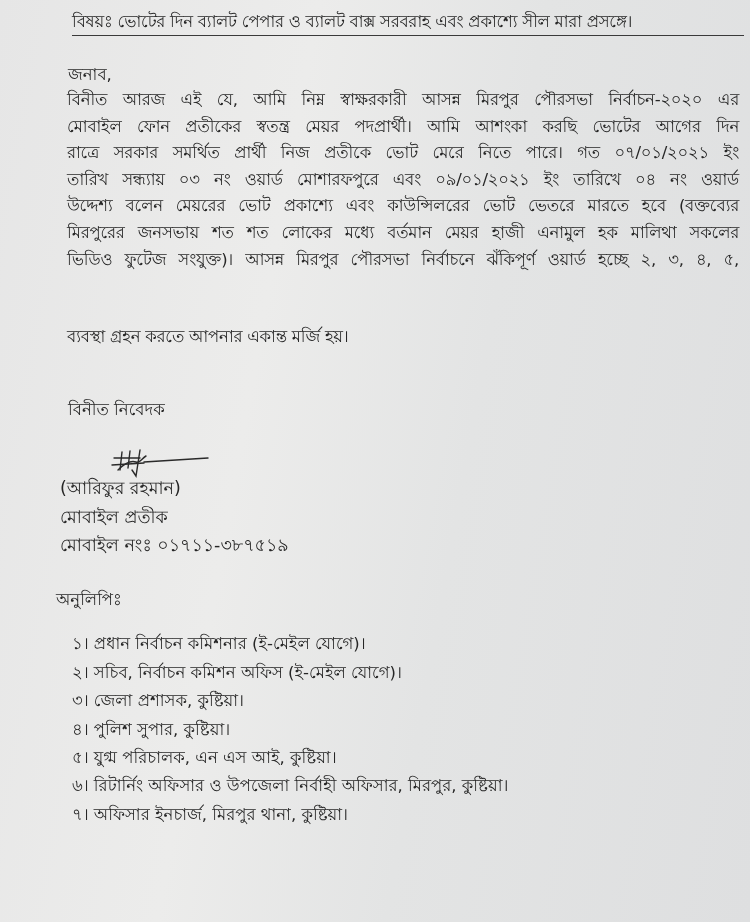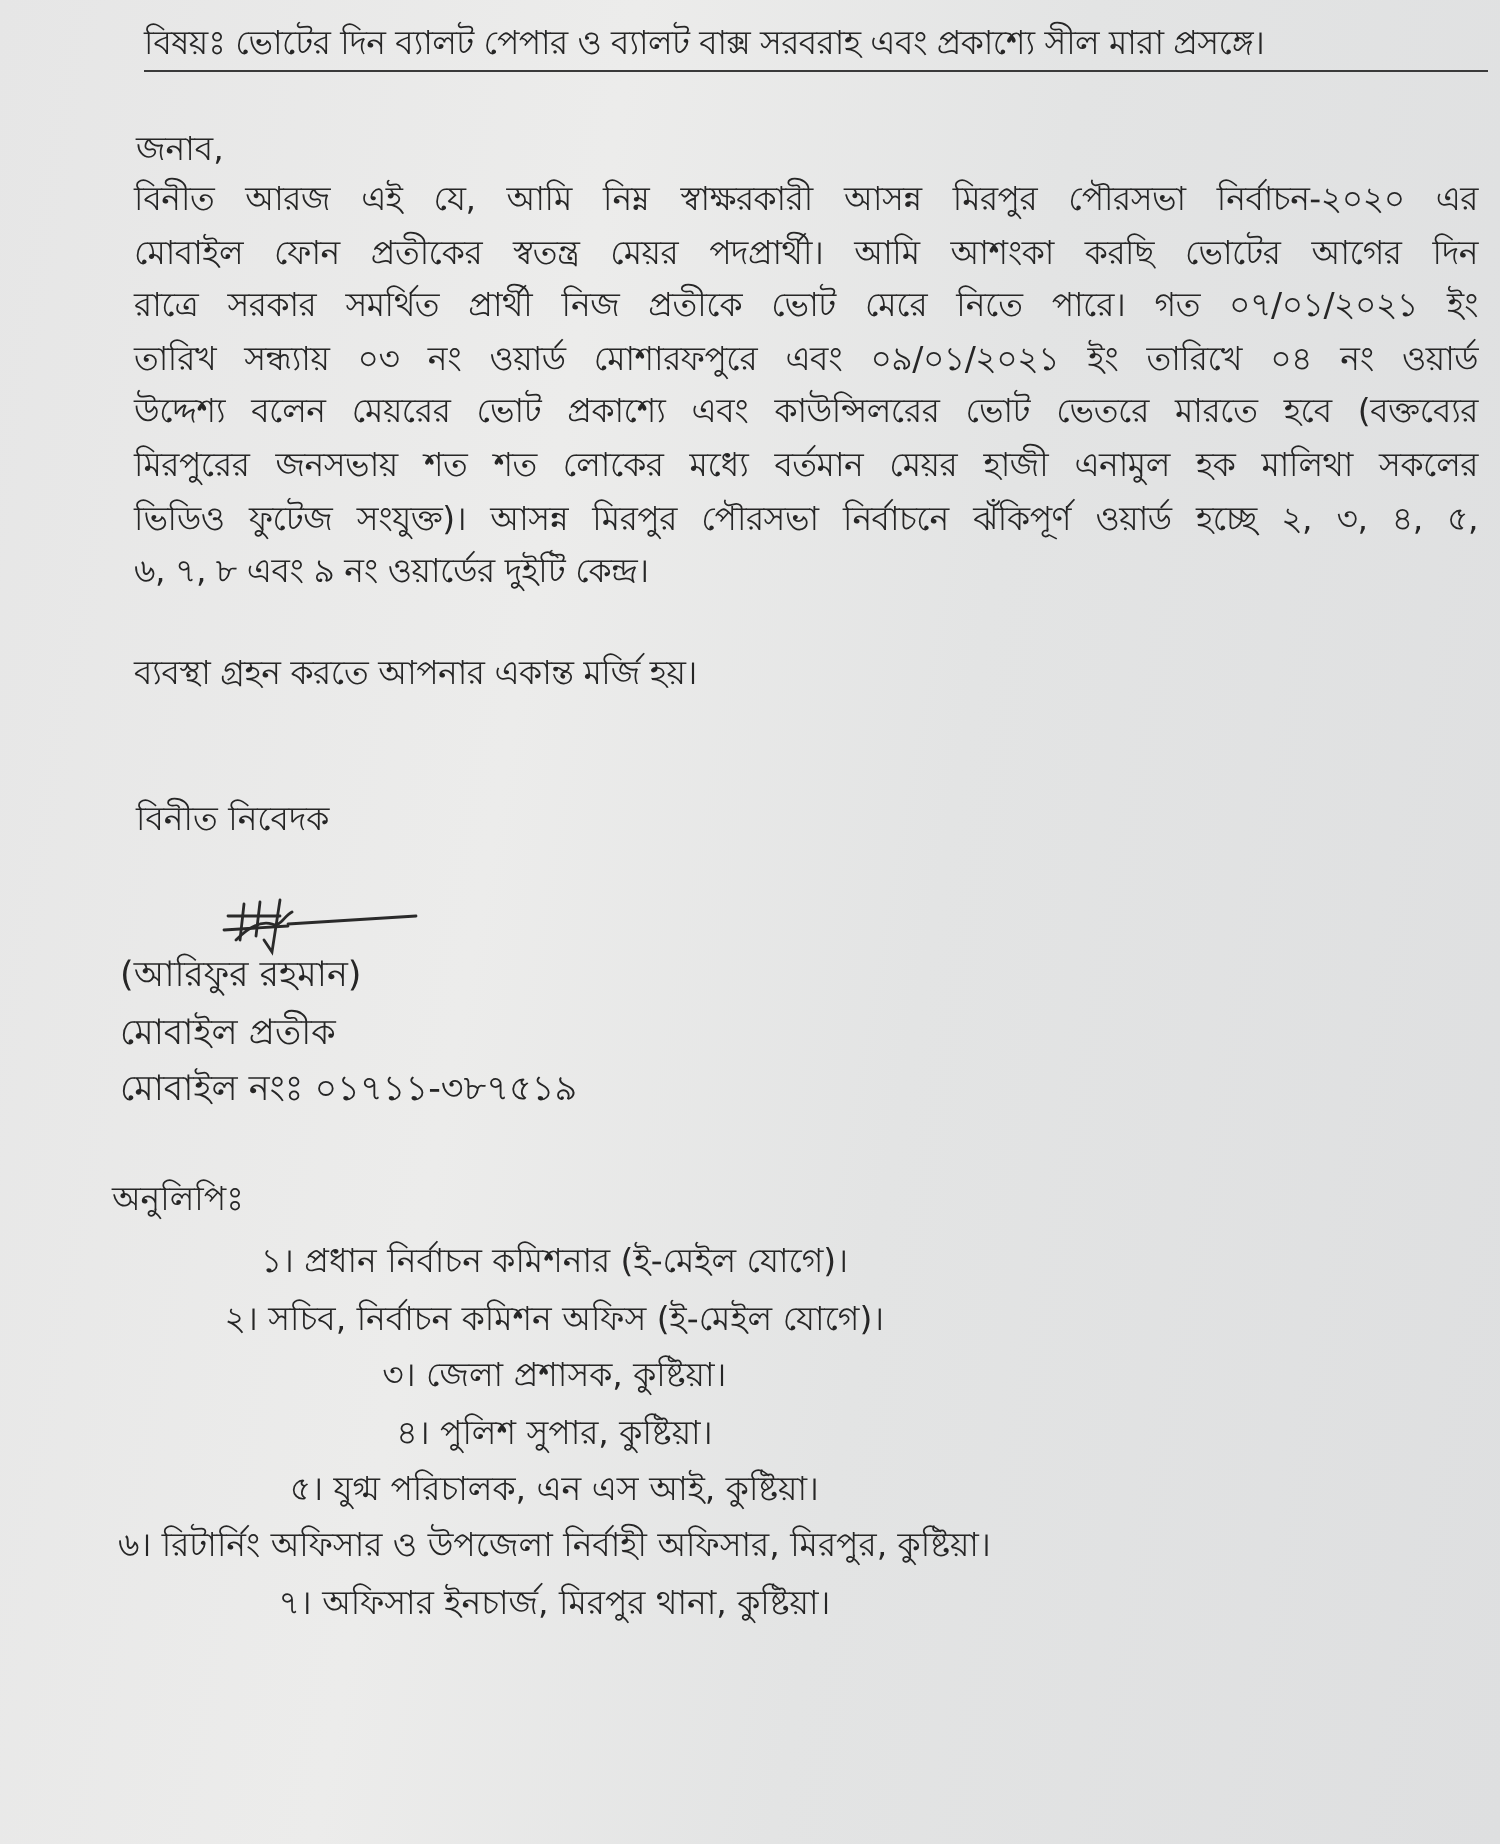--- a/index.html
+++ b/index.html
@@ -86,44 +86,42 @@
     .cc {
       position: absolute;
       left: 56px;
       top: 586px;
       font-size: 16.5px;
       line-height: 28.4px;
     }
     .cc .cc-title { margin-bottom: 0; }
     .cc ol {
       list-style: none;
-      margin: 3px;
+      margin: 16px;
       padding: 0;
-      text-align: center;
     }
     .cc li { white-space: nowrap; }
   </style>
 </head>
 <body>
 
 <div class="page">
 
   <div class="subject">বিষয়ঃ ভোটের দিন ব্যালট পেপার ও ব্যালট বাক্স সরবরাহ এবং প্রকাশ্যে সীল মারা প্রসঙ্গে।</div>
 
   <div class="salutation">জনাব,</div>
 
   <div class="para para1">
     <span class="ln">বিনীত আরজ এই যে, আমি নিম্ন স্বাক্ষরকারী আসন্ন মিরপুর পৌরসভা নির্বাচন-২০২০ এর</span>
     <span class="ln">মোবাইল ফোন প্রতীকের স্বতন্ত্র মেয়র পদপ্রার্থী। আমি আশংকা করছি ভোটের আগের দিন</span>
     <span class="ln">রাত্রে সরকার সমর্থিত প্রার্থী নিজ প্রতীকে ভোট মেরে নিতে পারে। গত ০৭/০১/২০২১ ইং</span>
     <span class="ln">তারিখ সন্ধ্যায় ০৩ নং ওয়ার্ড মোশারফপুরে এবং ০৯/০১/২০২১ ইং তারিখে ০৪ নং ওয়ার্ড</span>
     <span class="ln">উদ্দেশ্য বলেন মেয়রের ভোট প্রকাশ্যে এবং কাউন্সিলরের ভোট ভেতরে মারতে হবে (বক্তব্যের</span>
     <span class="ln">মিরপুরের জনসভায় শত শত লোকের মধ্যে বর্তমান মেয়র হাজী এনামুল হক মালিথা সকলের</span>
     <span class="ln">ভিডিও ফুটেজ সংযুক্ত)। আসন্ন মিরপুর পৌরসভা নির্বাচনে ঝঁকিপূর্ণ ওয়ার্ড হচ্ছে ২, ৩, ৪, ৫,</span>
-    <span class="ln last">৬, ৭, ৮ এবং ৯ নং ওয়ার্ডের দুইটি কেন্দ্র।</span>
   </div>
 
   <div class="para para2">
     <span class="ln last">ব্যবস্থা গ্রহন করতে আপনার একান্ত মর্জি হয়।</span>
   </div>
 
   <div class="closing">বিনীত নিবেদক</div>
 
   <svg class="signature" viewBox="0 0 110 34">
     <g fill="none" stroke="#2a2a2a" stroke-width="1.4" stroke-linecap="round">

